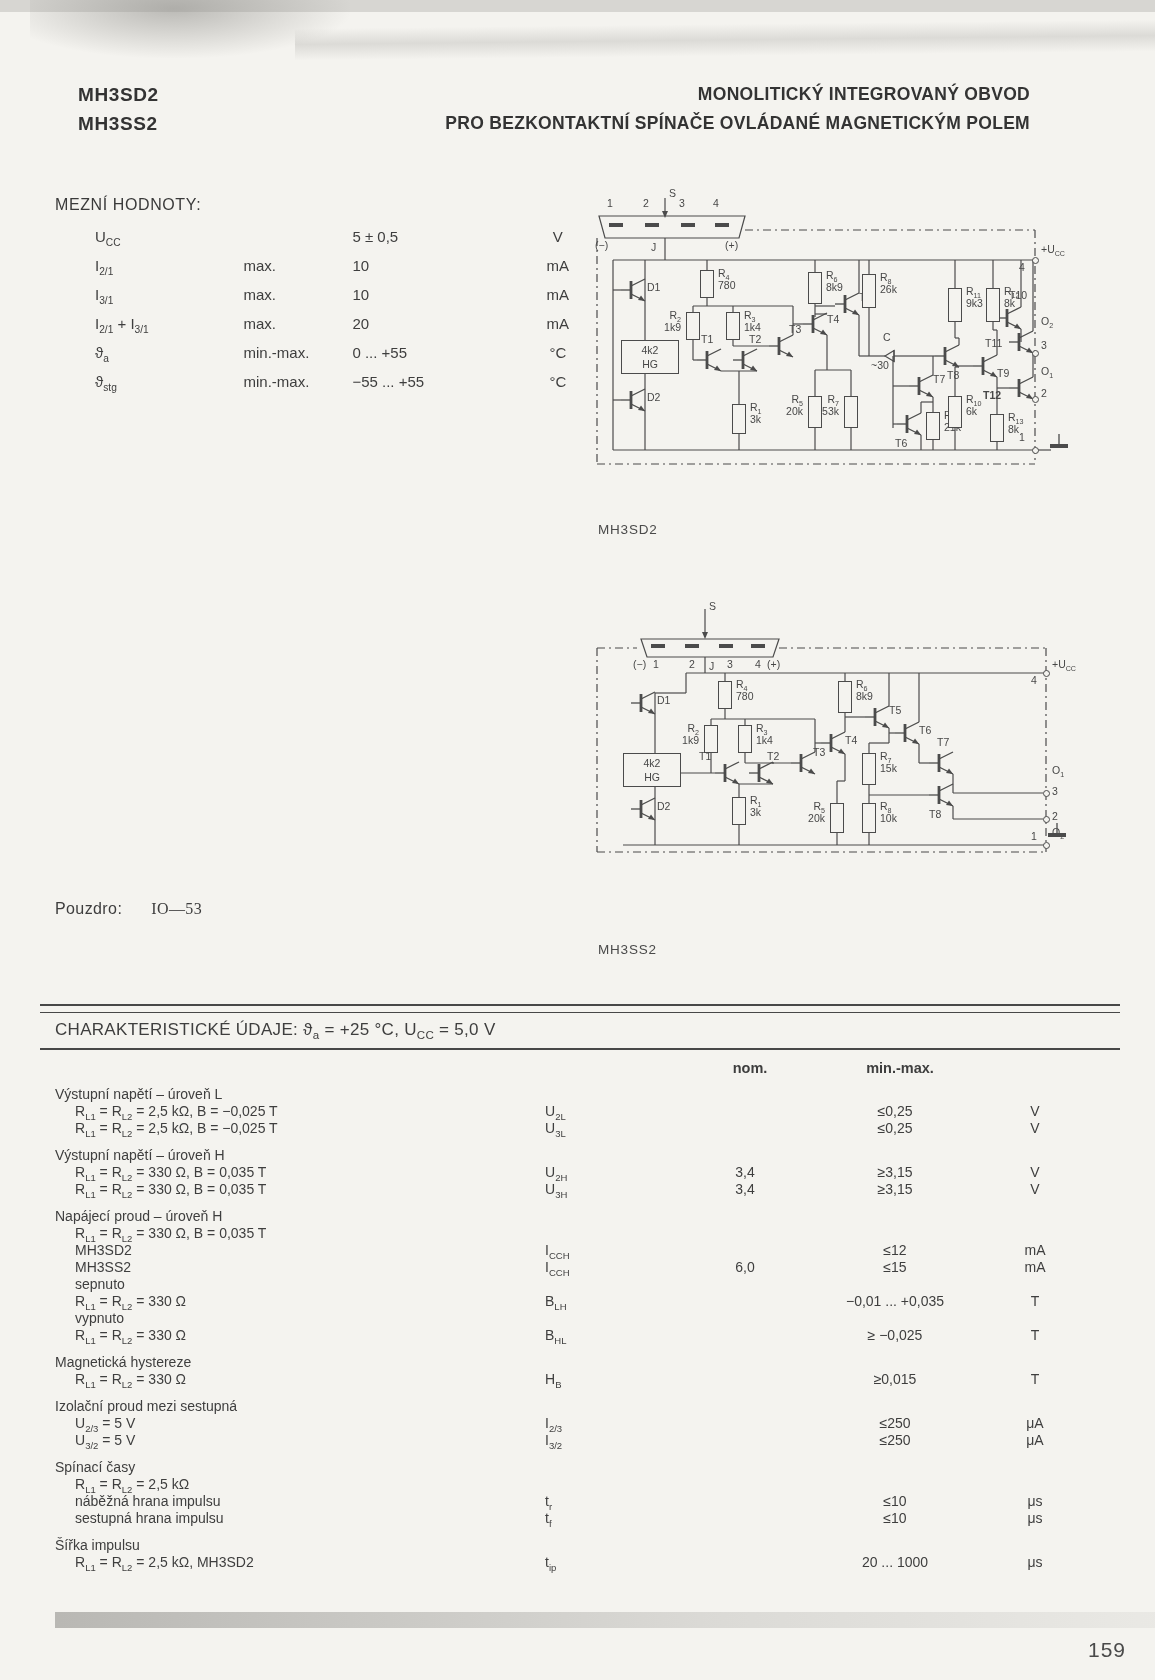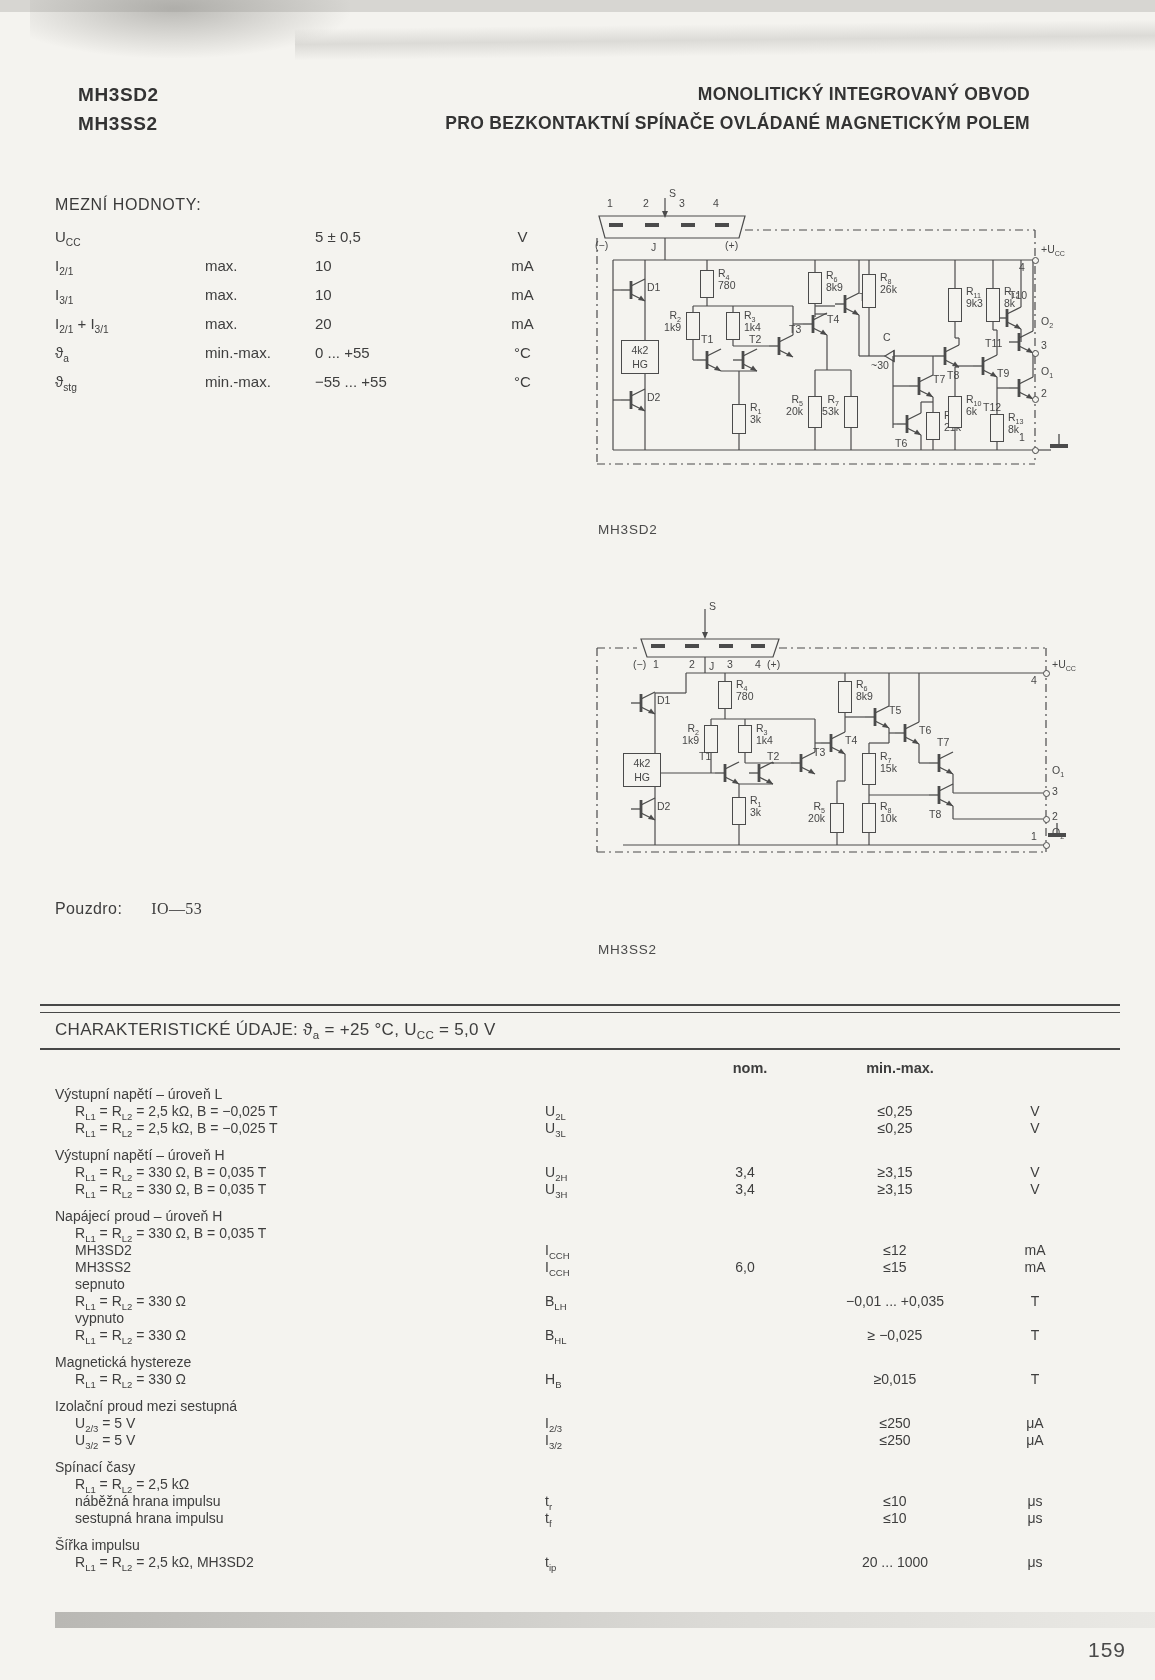--- a/index.html
+++ b/index.html
@@ -16,37 +16,37 @@
   .scan-bottom{left:55px;top:1612px;width:1100px;height:16px;
     background:linear-gradient(90deg, rgba(170,169,165,.8), rgba(198,197,193,.55) 60%, rgba(214,213,209,.35));}
   
   .part-nos{left:78px;top:80px;font-size:19px;font-weight:bold;color:#333;line-height:29px;letter-spacing:.6px;}
   .title-block{left:325px;top:80px;width:705px;text-align:right;font-size:17.5px;font-weight:bold;
     color:#333;line-height:29px;letter-spacing:.3px;}
   
   .limits-heading{left:55px;top:196px;font-size:16px;letter-spacing:.6px;color:#3a3a3a;}
   .lrows{left:55px;top:228px;width:540px;}
   .lrow{display:flex;height:29px;align-items:baseline;font-size:15px;}
-  .lsym{width:150px;}
+  .lsym{width:150px;margin-left:40px;}
   .lcond{width:110px;}
   .lval{width:170px;}
   .lunit{width:75px;text-align:center;}
   
   .diagram{width:480px;height:312px;}
   .d1{left:593px;top:190px;}
   .d2{left:593px;top:575px;}
   .wires{position:absolute;left:0;top:0;}
   .dcaption{font-size:13.5px;letter-spacing:.8px;color:#4a4a4a;}
   .cap1{left:598px;top:522px;}
   .cap2{left:598px;top:942px;}
   .dlab{position:absolute;font-size:10.5px;color:#474747;white-space:nowrap;line-height:11.5px;}
   .dlab.right{text-align:right;width:44px;}
   .dres{position:absolute;width:14px;border:1.4px solid #4b4b4b;background:#f4f3ef;box-sizing:border-box;}
   .dtr{position:absolute;width:30px;height:28px;}
-  .dbox{position:absolute;width:38px;height:34px;border:1.5px solid #4b4b4b;background:#f4f3ef;
+  .dbox{position:absolute;width:58px;height:34px;border:1.5px solid #4b4b4b;background:#f4f3ef;
     box-sizing:border-box;font-size:10.5px;color:#474747;text-align:center;line-height:14px;padding-top:2px;}
   .dpin{position:absolute;width:7px;height:7px;border:1.3px solid #4b4b4b;border-radius:50%;
     background:#f4f3ef;box-sizing:border-box;}
   .dcap,.dgnd{position:absolute;}
   .pouzdro{left:55px;top:900px;font-size:16px;letter-spacing:.4px;}
   .pouzdro .val{margin-left:29px;font-family:Liberation Serif, serif;}
   
   .rule-double{left:40px;top:1004px;width:1080px;height:6px;
     border-top:2.5px solid #474747;border-bottom:1.3px solid #474747;}
   .char-title{left:55px;top:1020px;font-size:17px;letter-spacing:.3px;}
@@ -352,21 +352,21 @@
       <div class="dlab" style="left: 392px; top: 148px;">T11</div>
       <div class="dtr" style="left: 416px; top: 184px;"><svg width="30" height="28" viewBox="0 0 30 28">
           <g stroke="#4b4b4b" stroke-width="1.3" fill="none">
             <line x1="0" y1="14" x2="10" y2="14"></line>
             <line x1="10" y1="5" x2="10" y2="23" stroke-width="2.8"></line>
             <line x1="10" y1="10" x2="24" y2="3"></line>
             <line x1="10" y1="18" x2="24" y2="25"></line>
           </g>
           <polygon points="24,25 17,24 20,19.5" fill="#4b4b4b"></polygon>
         </svg></div>
-      <div class="dlab" style="left: 390px; top: 212px;">T12</div>
+      <div class="dlab" style="left: 390px; top: 200px; font-weight: bold;">T12</div>
       <div class="dres" style="left: 107px; top: 80px; height: 28px;"></div>
       <div class="dlab" style="left: 125px; top: 78px;">
         <div><span>R</span><sub>4</sub></div>
         <div>780</div>
       </div>
       <div class="dres" style="left: 93px; top: 122px; height: 28px;"></div>
       <div class="dlab right" style="left: 44px; top: 120px;">
         <div><span>R</span><sub>2</sub></div>
         <div>1k9</div>
       </div>

